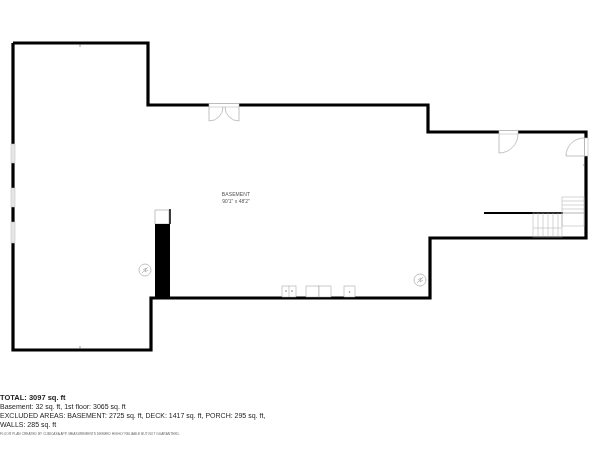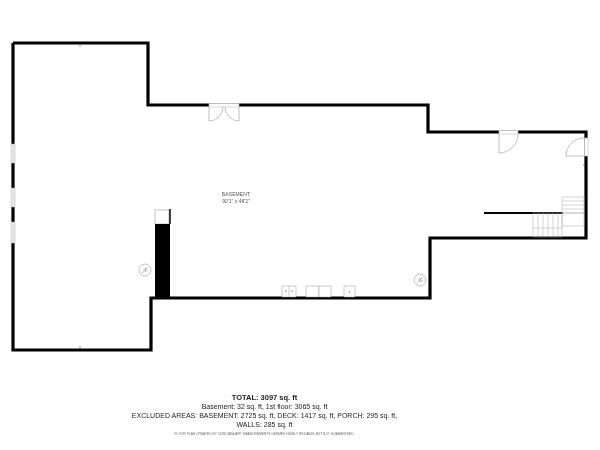--- a/index.html
+++ b/index.html
@@ -1,21 +1,21 @@
 <!DOCTYPE html>
 <html><head>
   <meta charset="utf-8">
   <style>
     html, body { margin: 0; padding: 0; background: #ffffff; }
     body { width: 600px; height: 450px; position: relative; overflow: hidden; font-family: "Liberation Sans", sans-serif; }
     #plan { position: absolute; left: 0; top: 0; width: 600px; height: 370px; }
     .room-label { position: absolute; left: 206px; top: 191px; width: 60px; text-align: center; color: #555; line-height: 7px; }
     .room-label .name { font-size: 5px; letter-spacing: 0.1px; display: block; }
     .room-label .dim { font-size: 5px; display: block; }
-    .summary { position: absolute; left: 0; top: 393px; width: 529px; text-align: center; color: #222; }
+    .summary { position: absolute; left: 0; top: 393px; width: 529px; text-align: left; color: #222; }
     .summary .total { font-size: 7.5px; font-weight: bold; line-height: 9px; }
     .summary .line { font-size: 7px; line-height: 9px; }
     .summary .fine { font-size: 3.2px; color: #666; margin-top: 3px; letter-spacing: 0.05px; }
   </style>
 </head>
 <body>
 
 <svg id="plan" viewBox="0 0 600 370" xmlns="http://www.w3.org/2000/svg">
 
   <g fill="none" stroke="#000" stroke-width="3.2" stroke-linejoin="miter">

